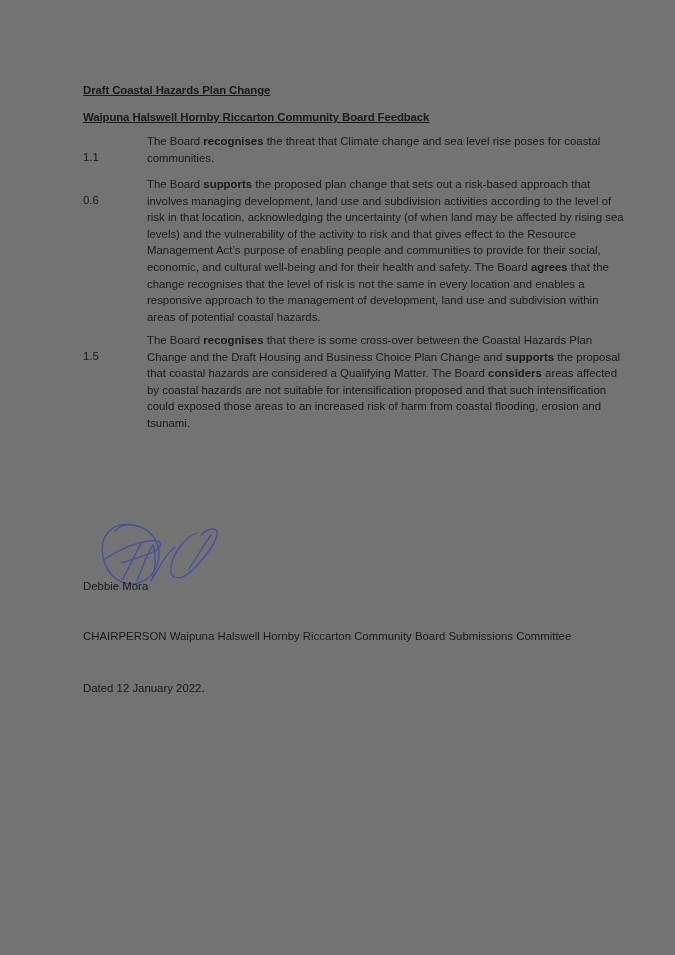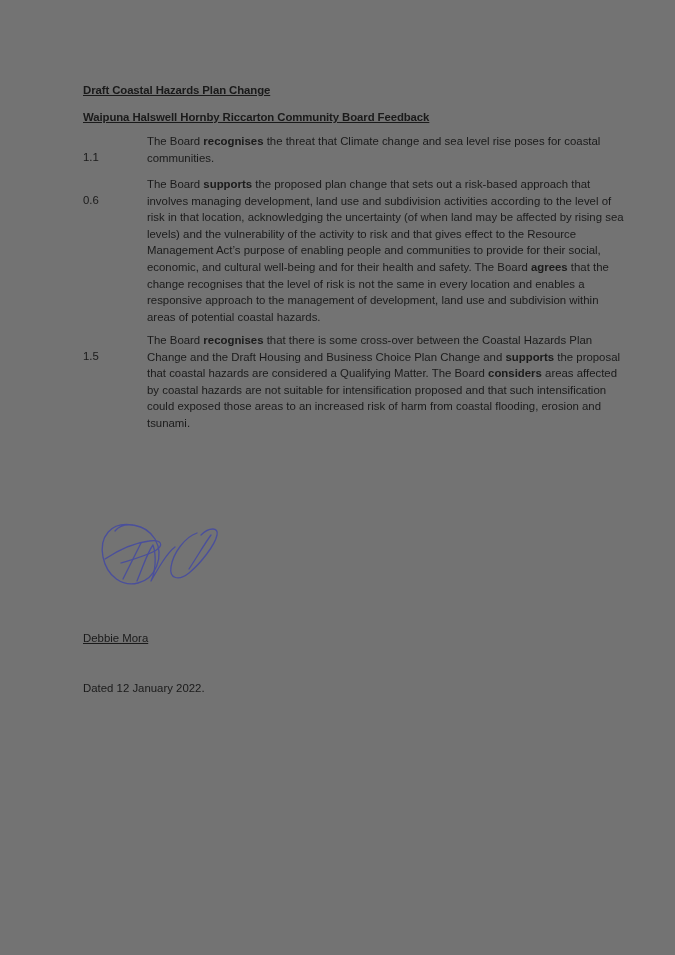--- a/index.html
+++ b/index.html
@@ -54,16 +54,17 @@
     <g fill="none" stroke="#4a4f9c" stroke-width="1.3" stroke-linecap="round" stroke-linejoin="round">
       <path d="M40 8 C18 4 6 20 10 40 C14 60 30 70 45 66 C62 62 72 40 62 22 C52 6 30 4 22 14"></path>
       <path d="M12 42 C24 34 40 26 56 24 C68 22 72 28 62 34 C50 40 34 44 28 46"></path>
       <path d="M30 62 C36 50 42 38 48 26"></path>
       <path d="M44 64 C50 50 54 36 60 28 C64 40 62 56 58 64 C66 50 74 36 82 30"></path>
       <path d="M104 16 C92 20 80 36 78 50 C76 62 86 64 96 56 C108 46 122 28 124 18 C126 10 116 10 108 18"></path>
       <path d="M96 52 C104 40 112 26 118 18"></path>
     </g>
   </svg>
 
-  <div class="line" style="top:632px;text-decoration:underline;">Debbie Mora</div>
+  <div class="line" style="top:580px;">Debbie Mora</div>
+  <div class="line" style="top:630px;">CHAIRPERSON Waipuna Halswell Hornby Riccarton Community Board Submissions Committee</div>
   <div class="line" style="top:682px;">Dated 12 January 2022.</div>
 
 </div>
 
 </body></html>

